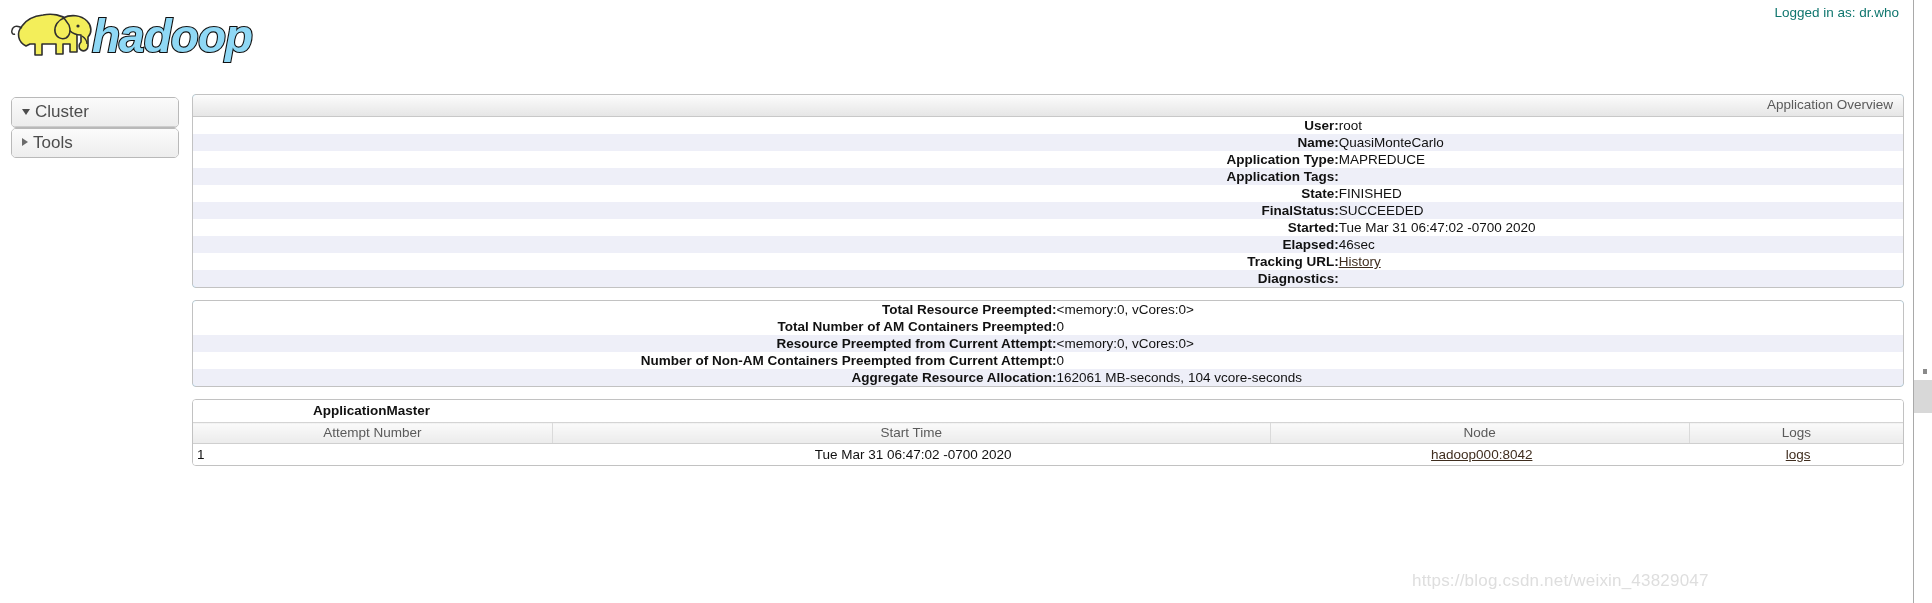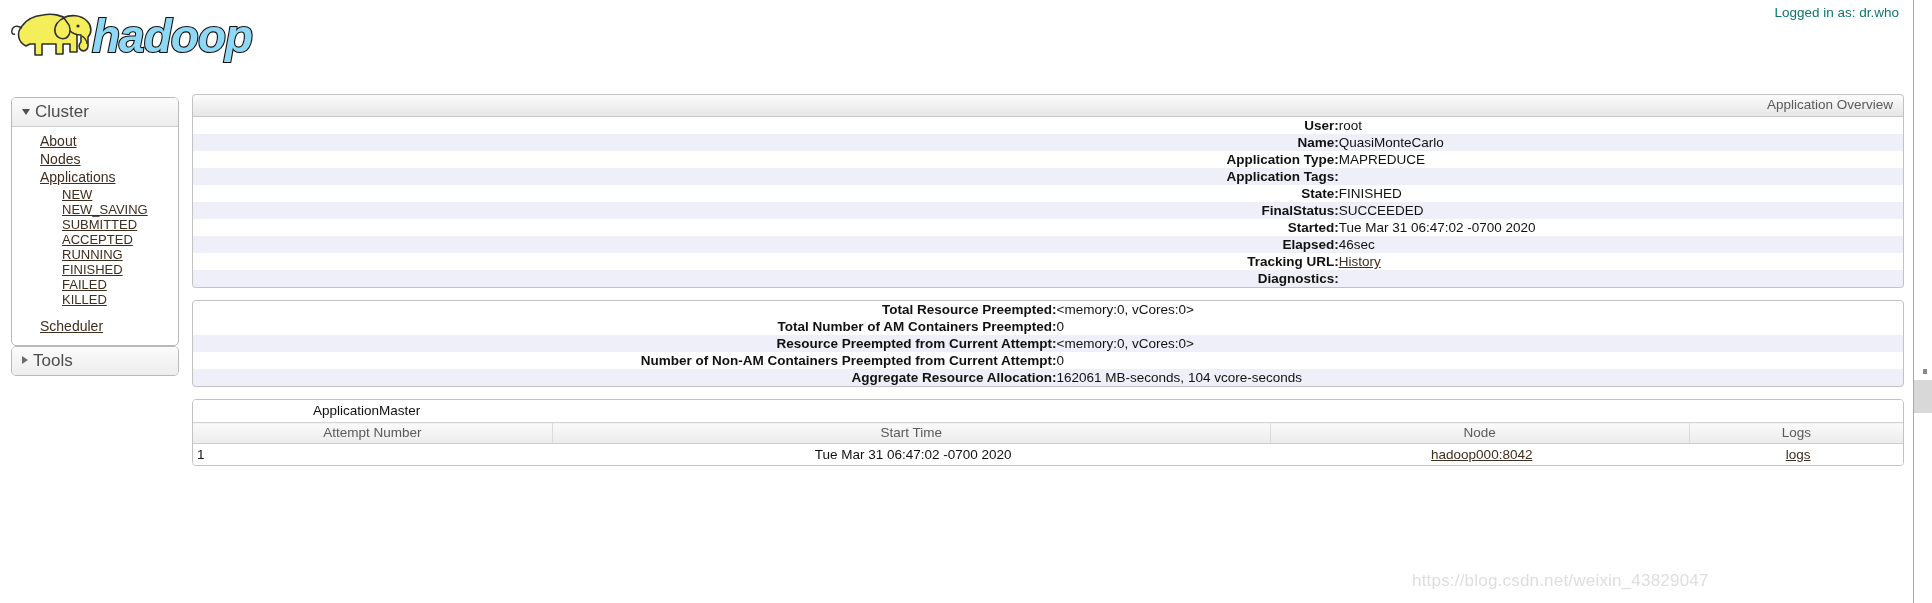--- a/index.html
+++ b/index.html
@@ -161,21 +161,21 @@
     overflow: hidden;
   }
   table.am {
     width: 100%;
     border-collapse: collapse;
     table-layout: fixed;
   }
   table.am caption {
     text-align: left;
     font-size: 13.5px;
-    font-weight: normal;
+    font-weight: bold;
     color: #111111;
     padding: 3px 0 4px 120px;
     background: #ffffff;
   }
   table.am th {
     background: linear-gradient(to bottom, #fafafa 0%, #ebebeb 100%);
     border-top: 1px solid #d4d4d4;
     border-bottom: 1px solid #cfcfcf;
     border-left: 1px solid #dadada;
     font-size: 13.5px;
@@ -267,34 +267,20 @@
     </div>
 
     <div id="logged-in">Logged in as: dr.who</div>
   </div>
 
   <div id="sidebar">
 
     <div class="nav-block">
       <div class="nav-head">
         <span class="tri tri-down"></span><span>Cluster</span>
-      </div>
-      <div class="nav-body">
-        <a class="nav-link">About</a>
-        <a class="nav-link">Nodes</a>
-        <a class="nav-link">Applications</a>
-        <a class="nav-link sub">NEW</a>
-        <a class="nav-link sub">NEW_SAVING</a>
-        <a class="nav-link sub">SUBMITTED</a>
-        <a class="nav-link sub">ACCEPTED</a>
-        <a class="nav-link sub">RUNNING</a>
-        <a class="nav-link sub">FINISHED</a>
-        <a class="nav-link sub">FAILED</a>
-        <a class="nav-link sub">KILLED</a>
-        <a class="nav-link gap">Scheduler</a>
       </div>
     </div>
 
     <div class="nav-block">
       <div class="nav-head collapsed">
         <span class="tri tri-right"></span><span>Tools</span>
       </div>
     </div>
   </div>
 

